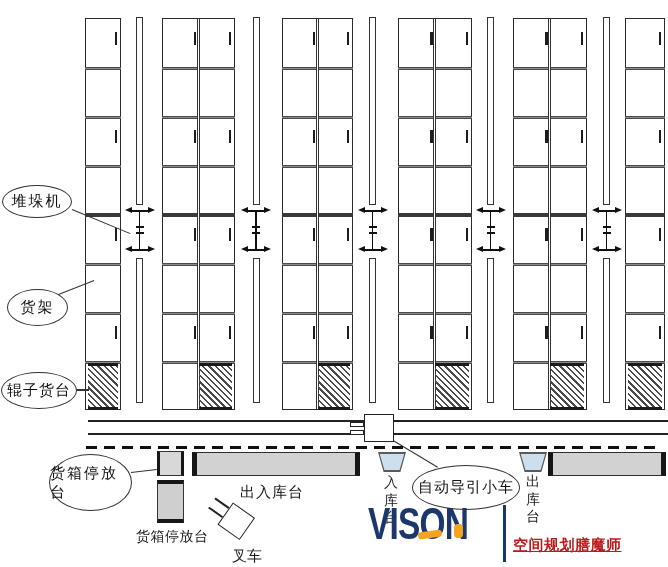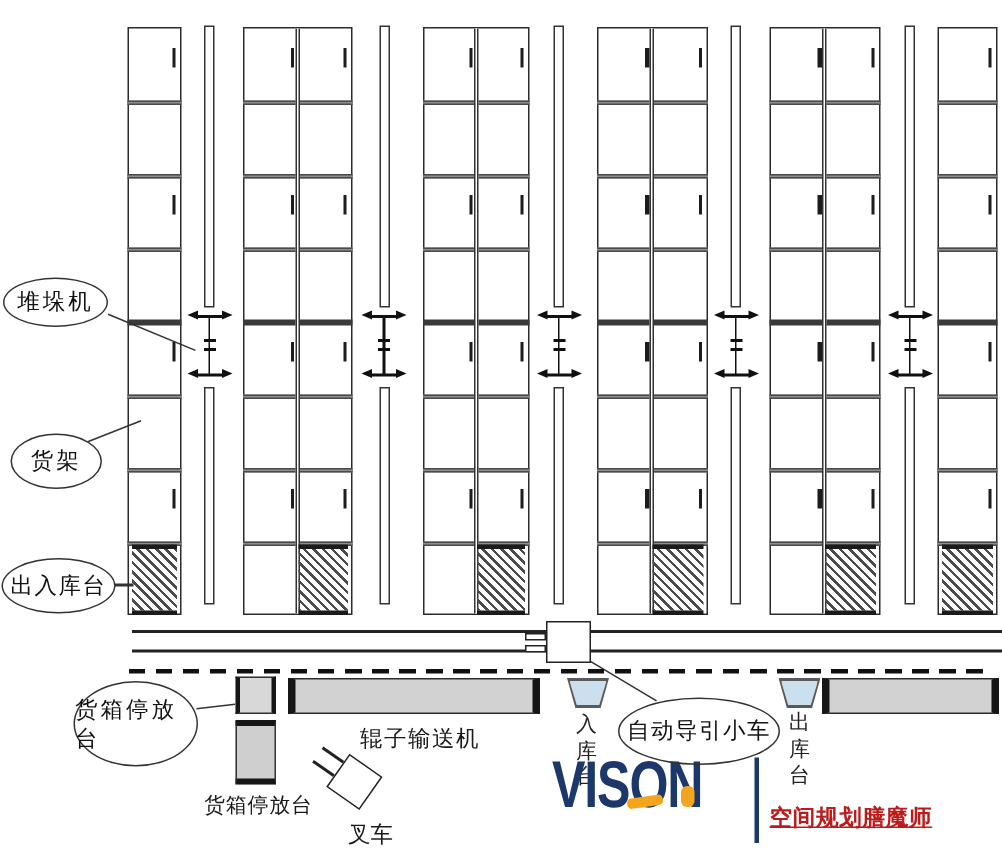--- a/index.html
+++ b/index.html
@@ -238,32 +238,32 @@
 
   <div class="abs" style="left:206px;top:506px;width:46px;height:28px;transform:rotate(35deg);transform-origin:60% 50%;">
     <div class="abs" style="left:0;top:6px;width:17px;height:2px;background:#222;"></div>
     <div class="abs" style="left:0;top:17px;width:17px;height:2px;background:#222;"></div>
     <div class="abs" style="left:17px;top:0;width:27px;height:27px;background:#fff;border:1.6px solid #222;"></div>
   </div>
 
   <div class="vtxt" style="left:383px;top:474px;">入库台</div>
   <div class="vtxt" style="left:525px;top:473px;">出库台</div>
 
-  <div class="txt" style="left:240px;top:483px;font-size:15px;letter-spacing:1px;">辊子输送机</div>
+  <div class="txt" style="left:240px;top:483px;font-size:15px;letter-spacing:1px;">出入库台</div>
   <div class="txt" style="left:136px;top:528px;letter-spacing:0.5px;">货箱停放台</div>
   <div class="txt" style="left:232px;top:547px;font-size:15px;">叉车</div>
 
   <div class="abs lab" style="left:7px;top:289px;width:61px;height:37px;">
       <span>货架</span>
     </div>
   <div class="abs lab" style="left:2px;top:185px;width:70px;height:33px;">
       <span>堆垛机</span>
     </div>
   <div class="abs lab" style="left:1px;top:372px;width:76px;height:37px;letter-spacing:1px;">
-      <span>出入库台</span>
+      <span>辊子货台</span>
     </div>
   <div class="abs lab" style="left:49px;top:454px;width:83px;height:57px;">
       <span>货箱停放台</span>
     </div>
 
   <div class="abs" style="left:362px;top:498px;width:300px;height:68px;">
     <div class="abs" style="left:6px;top:1px;font-size:44px;font-weight:900;color:#1c3769;letter-spacing:-1px;transform:scaleX(0.76);transform-origin:0 0;">VISON</div>
     <div class="abs" style="left:56px;top:33px;width:24px;height:7px;background:#f3a51f;border-radius:3px;transform:rotate(-8deg);"></div>
     <div class="abs" style="left:92px;top:26px;width:9px;height:14px;background:#f3a51f;border-radius:4px;"></div>
     <div class="abs" style="left:141px;top:7px;width:2.6px;height:57px;background:#1c3769;"></div>

